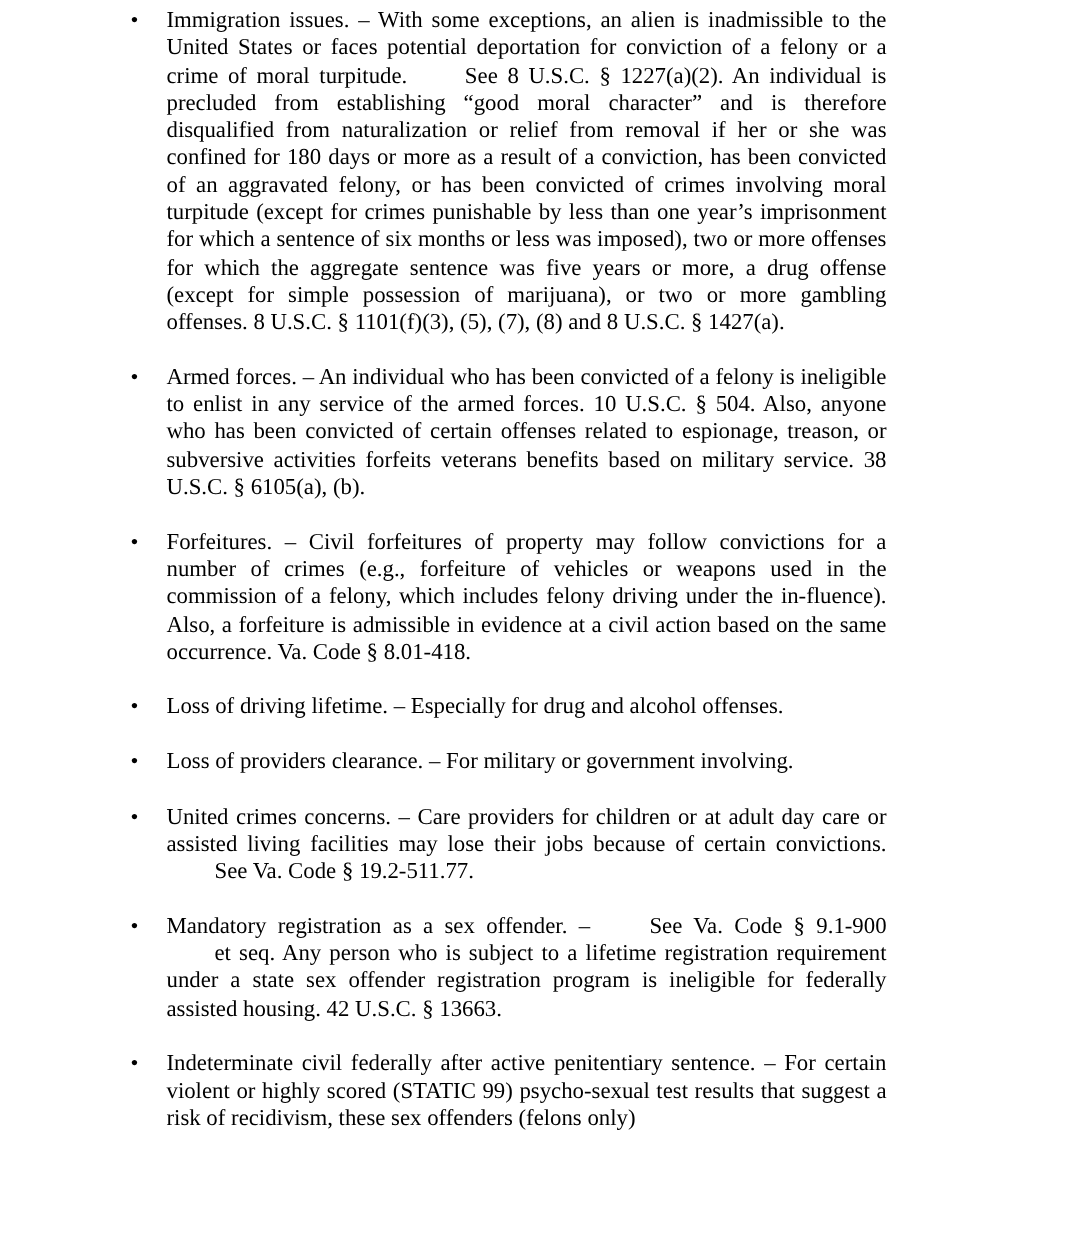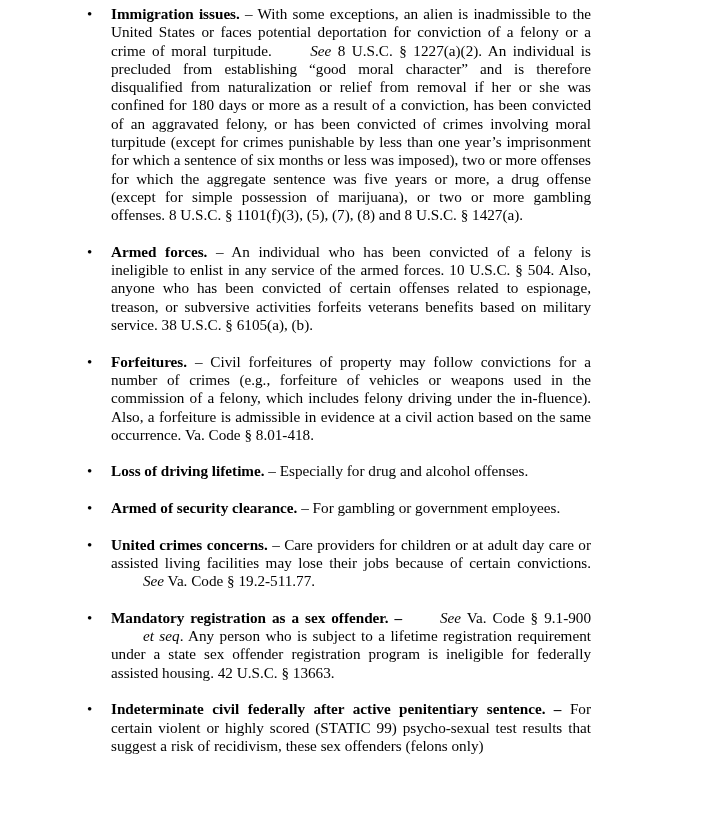--- a/index.html
+++ b/index.html
@@ -35,34 +35,33 @@
       text-align: justify;
       margin-bottom: 18.3px;
     }
     .bullet {
       position: absolute;
       left: -24px;
       top: 0;
       font-size: 15px;
     }
     .heading {
-      font-weight: bold;
+      font-weight: normal;
     }
     .ital {
-      font-style: italic;
       margin-left: 32px;
     }
   </style>
 </head>
 <body>
 
 <div class="page">
   <ul class="list" id="list">
       <li class="item"><span class="bullet">•</span><span class="heading">Immigration issues.</span><span> – With some exceptions, an alien is inadmissible to the United States or faces potential deportation for conviction of a felony or a crime of moral turpitude. </span><span class="ital">See</span><span> 8 U.S.C. § 1227(a)(2). An individual is precluded from establishing “good moral character” and is therefore disqualified from naturalization or relief from removal if her or she was confined for 180 days or more as a result of a conviction, has been convicted of an aggravated felony, or has been convicted of crimes involving moral turpitude (except for crimes punishable by less than one year’s imprisonment for which a sentence of six months or less was imposed), two or more offenses for which the aggregate sentence was five years or more, a drug offense (except for simple possession of marijuana), or two or more gambling offenses. 8 U.S.C. § 1101(f)(3), (5), (7), (8) and 8 U.S.C. § 1427(a).</span></li>
       <li class="item"><span class="bullet">•</span><span class="heading">Armed forces.</span><span> – An individual who has been convicted of a felony is ineligible to enlist in any service of the armed forces. 10 U.S.C. § 504. Also, anyone who has been convicted of certain offenses related to espionage, treason, or subversive activities forfeits veterans benefits based on military service. 38 U.S.C. § 6105(a), (b).</span></li>
       <li class="item"><span class="bullet">•</span><span class="heading">Forfeitures.</span><span> – Civil forfeitures of property may follow convictions for a number of crimes (e.g., forfeiture of vehicles or weapons used in the commission of a felony, which includes felony driving under the in-fluence). Also, a forfeiture is admissible in evidence at a civil action based on the same occurrence. Va. Code § 8.01-418.</span></li>
       <li class="item"><span class="bullet">•</span><span class="heading">Loss of driving lifetime.</span><span> – Especially for drug and alcohol offenses.</span></li>
-      <li class="item"><span class="bullet">•</span><span class="heading">Armed of security clearance.</span><span> – For gambling or government employees.</span></li>
+      <li class="item"><span class="bullet">•</span><span class="heading">Loss of providers clearance.</span><span> – For military or government involving.</span></li>
       <li class="item"><span class="bullet">•</span><span class="heading">United crimes concerns.</span><span> – Care providers for children or at adult day care or assisted living facilities may lose their jobs because of certain convictions. </span><span class="ital">See</span><span> Va. Code § 19.2-511.77.</span></li>
       <li class="item"><span class="bullet">•</span><span class="heading">Mandatory registration as a sex offender. –</span><span> </span><span class="ital">See</span><span> Va. Code § 9.1-900 </span><span class="ital">et seq</span><span>. Any person who is subject to a lifetime registration requirement under a state sex offender registration program is ineligible for federally assisted housing. 42 U.S.C. § 13663.</span></li>
       <li class="item"><span class="bullet">•</span><span class="heading">Indeterminate civil federally after active penitentiary sentence. –</span><span> For certain violent or highly scored (STATIC 99) psycho-sexual test results that suggest a risk of recidivism, these sex offenders (felons only)</span></li>
     </ul>
 </div>
 
 </body></html>

